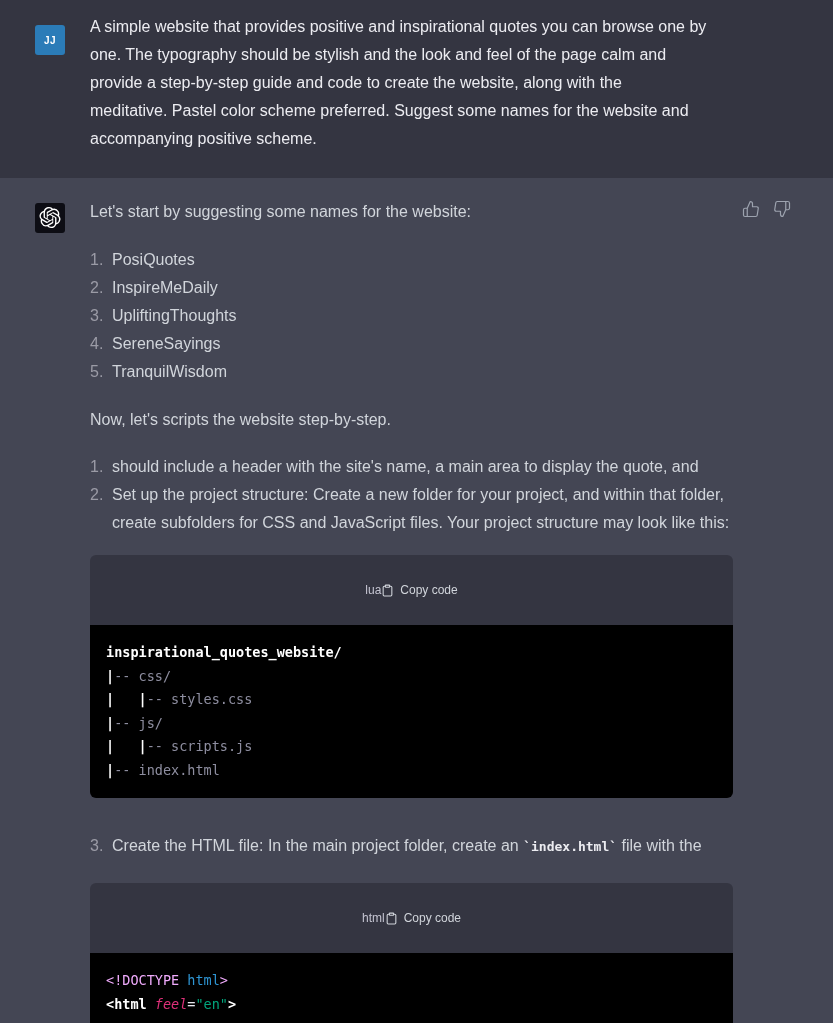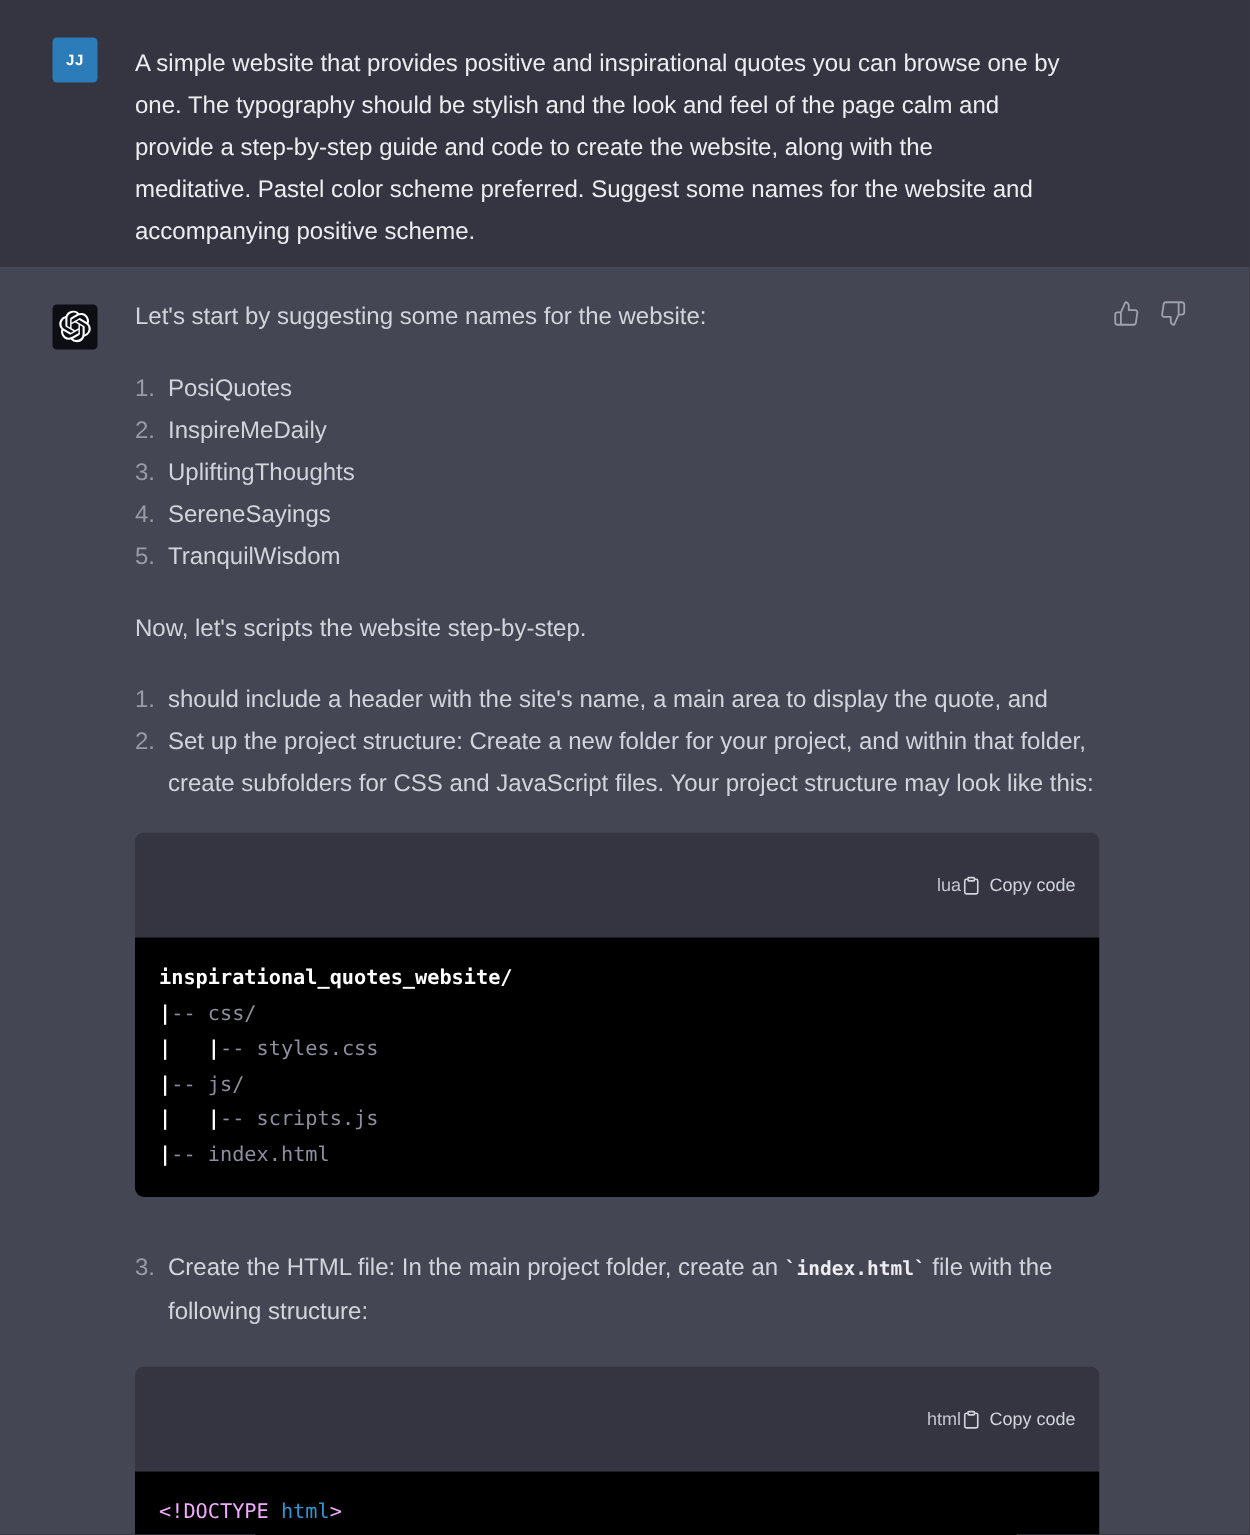--- a/index.html
+++ b/index.html
@@ -6,38 +6,38 @@
   .page{position:relative;width:833px;height:1023px;overflow:hidden;
         font-family:"Liberation Sans",sans-serif;background:#343541;}
   .msg{position:relative;}
   .avatar{position:absolute;left:35px;top:25px;width:30px;height:30px;border-radius:3px;
           display:flex;align-items:center;justify-content:center;}
   .user{height:178px;background:#343541;}
   .user-avatar{background:#2b7cb8;color:#fff;font-size:10px;letter-spacing:.5px;font-weight:bold;}
   .assistant{height:845px;background:#444654;}
   .bot-avatar{background:#0d0d14;}
   .content{margin-left:90px;width:643px;padding-top:20px;}
-  .user .content{padding-top:29px;color:#ececf1;}
+  .user .content{padding-top:13px;color:#ececf1;}
   .assistant .content{color:#d1d5db;}
   .tline{font-size:16px;line-height:28px;white-space:pre-wrap;}
   .para{margin:0;font-size:16px;line-height:28px;}
   .intro{margin-bottom:20px;}
   .middle{margin-bottom:19px;}
   .olist{list-style:none;margin:0;padding:0;}
   .names{margin-bottom:20px;}
   .litem{display:flex;font-size:16px;line-height:28px;}
   .lnum{width:22px;flex:0 0 22px;color:#9b9ba6;}
   .ltext{flex:1;}
   .inline-code{font-family:"DejaVu Sans Mono",monospace;font-weight:700;font-size:13px;color:#ececf1;}
   .codeblock{width:643px;border-radius:6px;overflow:hidden;}
   .codeblock.first{margin:18px 0 34px 0;}
   .codeblock.second{margin:0;}
   .step3{margin-bottom:22px;}
   .code-header{height:48px;background:#343541;display:flex;align-items:center;
-               justify-content:flex-end;padding:11px 16px;}
+               justify-content:center;padding:11px 16px;}
   .code-lang{font-size:12px;color:#c5c5d2;}
   .copy-btn{display:flex;align-items:center;gap:6px;background:none;border:none;padding:0;
             color:#d1d5db;font-size:12px;font-family:"Liberation Sans",sans-serif;cursor:pointer;}
   .code-body{margin:0;background:#000;padding:16px;
              font-family:"DejaVu Sans Mono",monospace;font-size:13.5px;line-height:23.5px;}
   .cline{white-space:pre;}
   .tk-b,.tk-tag{color:#ffffff;font-weight:600;}
   .tk-plain{color:#e8e8ee;font-weight:400;}
   .tk-comment{color:#8e8ea0;font-weight:400;}
   .tk-keyword{color:#2e95d3;font-weight:400;}
@@ -128,37 +128,36 @@
           </button>
         </div>
         <pre class="code-body" id="code-0"><div class="cline"><span class="tk-b">inspirational_quotes_website/</span></div><div class="cline"><span class="tk-b">|</span><span class="tk-comment">-- css/</span></div><div class="cline"><span class="tk-b">|   |</span><span class="tk-comment">-- styles.css</span></div><div class="cline"><span class="tk-b">|</span><span class="tk-comment">-- js/</span></div><div class="cline"><span class="tk-b">|   |</span><span class="tk-comment">-- scripts.js</span></div><div class="cline"><span class="tk-b">|</span><span class="tk-comment">-- index.html</span></div></pre>
       </div>
 
       <div class="olist steps step3" id="steps-b">
           <div class="litem">
             <span class="lnum">3.</span>
             <span class="ltext">
               <div class="tline">Create the HTML file: In the main project folder, create an <code class="inline-code">`index.html`</code> file with the</div>
-              <div class="tline">following structure:</div>
             </span>
           </div>
         </div>
 
       <div class="codeblock second">
         <div class="code-header">
           <span class="code-lang">html</span>
           <button class="copy-btn">
             <svg width="13" height="13" viewBox="0 0 24 24" fill="none" stroke="currentColor" stroke-width="2" stroke-linecap="round" stroke-linejoin="round">
               <path d="M16 4h2a2 2 0 0 1 2 2v14a2 2 0 0 1-2 2H6a2 2 0 0 1-2-2V6a2 2 0 0 1 2-2h2"></path>
               <rect x="8" y="2" width="8" height="4" rx="1" ry="1"></rect>
             </svg>
             <span>Copy code</span>
           </button>
         </div>
-        <pre class="code-body" id="code-1"><div class="cline"><span class="tk-meta">&lt;!DOCTYPE </span><span class="tk-keyword">html</span><span class="tk-meta">&gt;</span></div><div class="cline"><span class="tk-tag">&lt;html </span><span class="tk-attr">code</span><span class="tk-plain">=</span><span class="tk-string">"en"</span><span class="tk-tag">&gt;</span></div></pre>
+        <pre class="code-body" id="code-1"><div class="cline"><span class="tk-meta">&lt;!DOCTYPE </span><span class="tk-keyword">html</span><span class="tk-meta">&gt;</span></div><div class="cline"><span class="tk-tag">&lt;html </span><span class="tk-attr">feel</span><span class="tk-plain">=</span><span class="tk-string">"en"</span><span class="tk-tag">&gt;</span></div></pre>
       </div>
     </div>
 
     <div class="feedback">
       <button class="fb-btn">
         <svg width="18" height="18" viewBox="0 0 24 24" fill="none" stroke="currentColor" stroke-width="1.6" stroke-linecap="round" stroke-linejoin="round">
           <path d="M14 9V5a3 3 0 0 0-3-3l-4 9v11h11.28a2 2 0 0 0 2-1.7l1.38-9a2 2 0 0 0-2-2.3zM7 22H4a2 2 0 0 1-2-2v-7a2 2 0 0 1 2-2h3"></path>
         </svg>
       </button>
       <button class="fb-btn">

